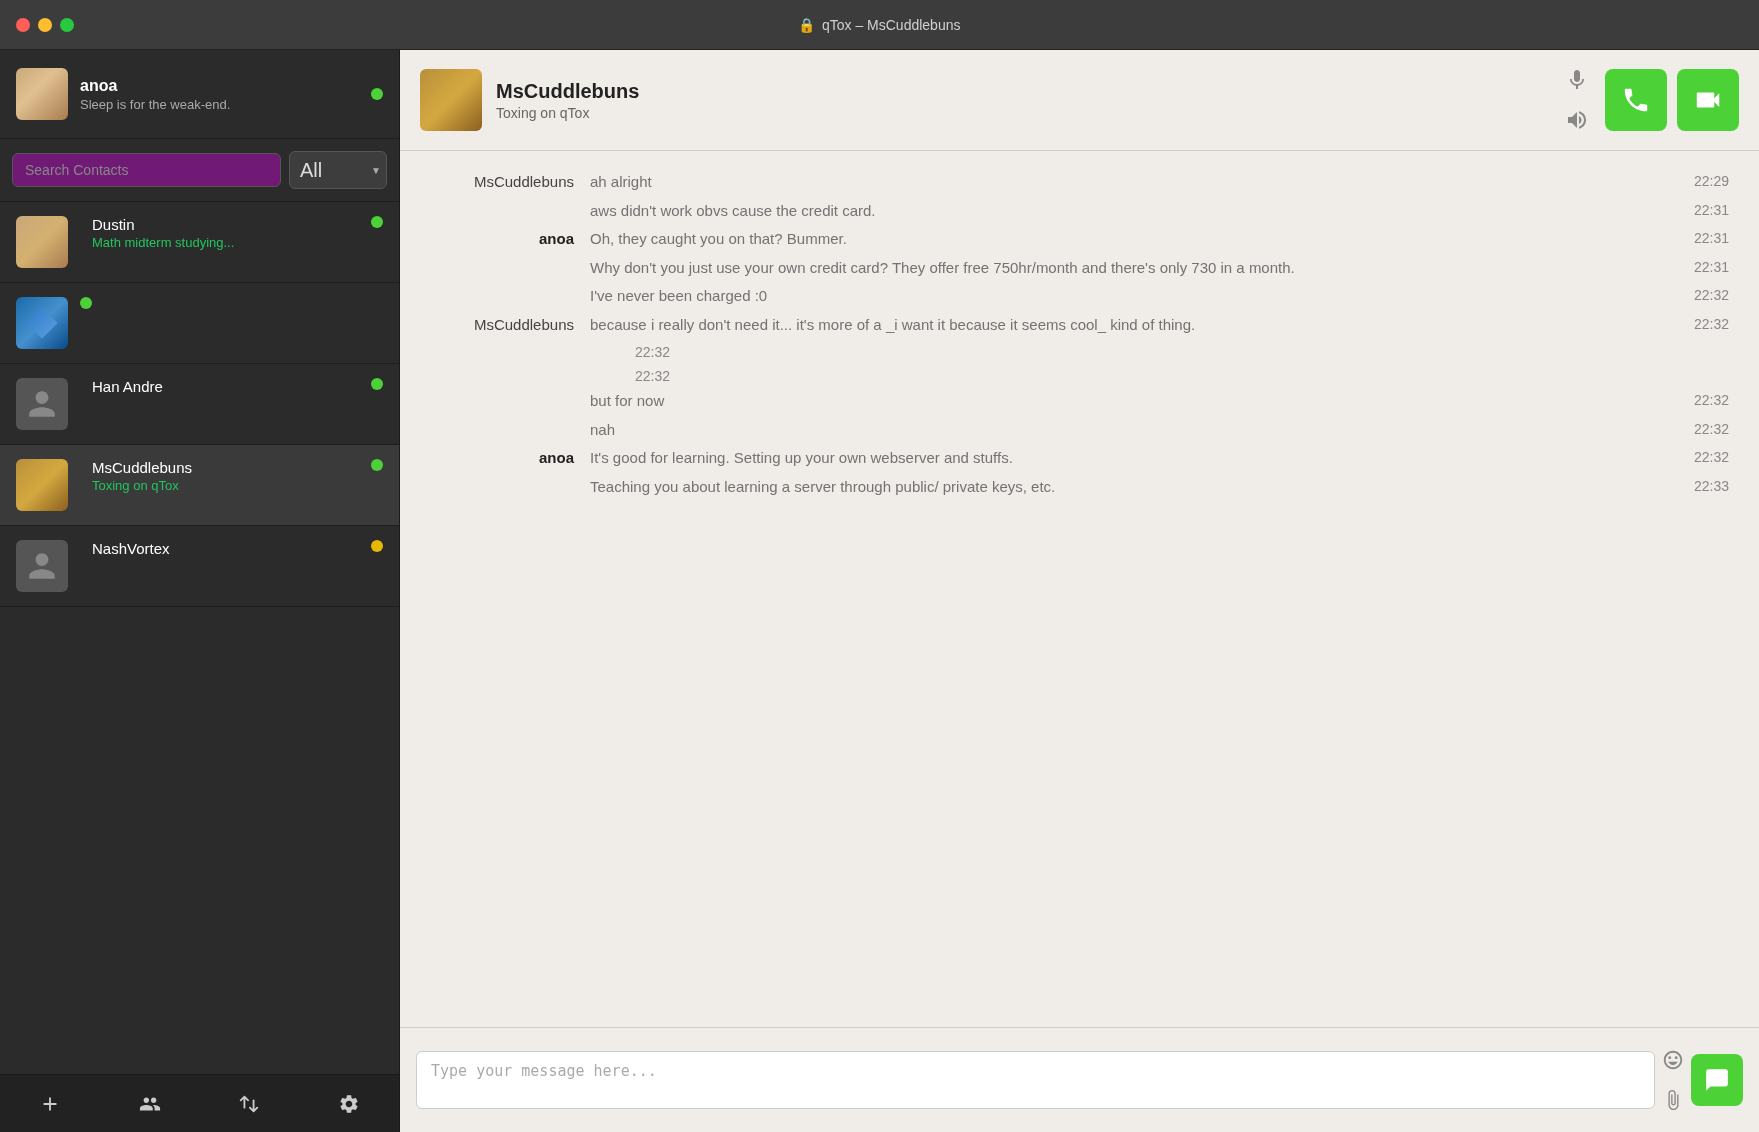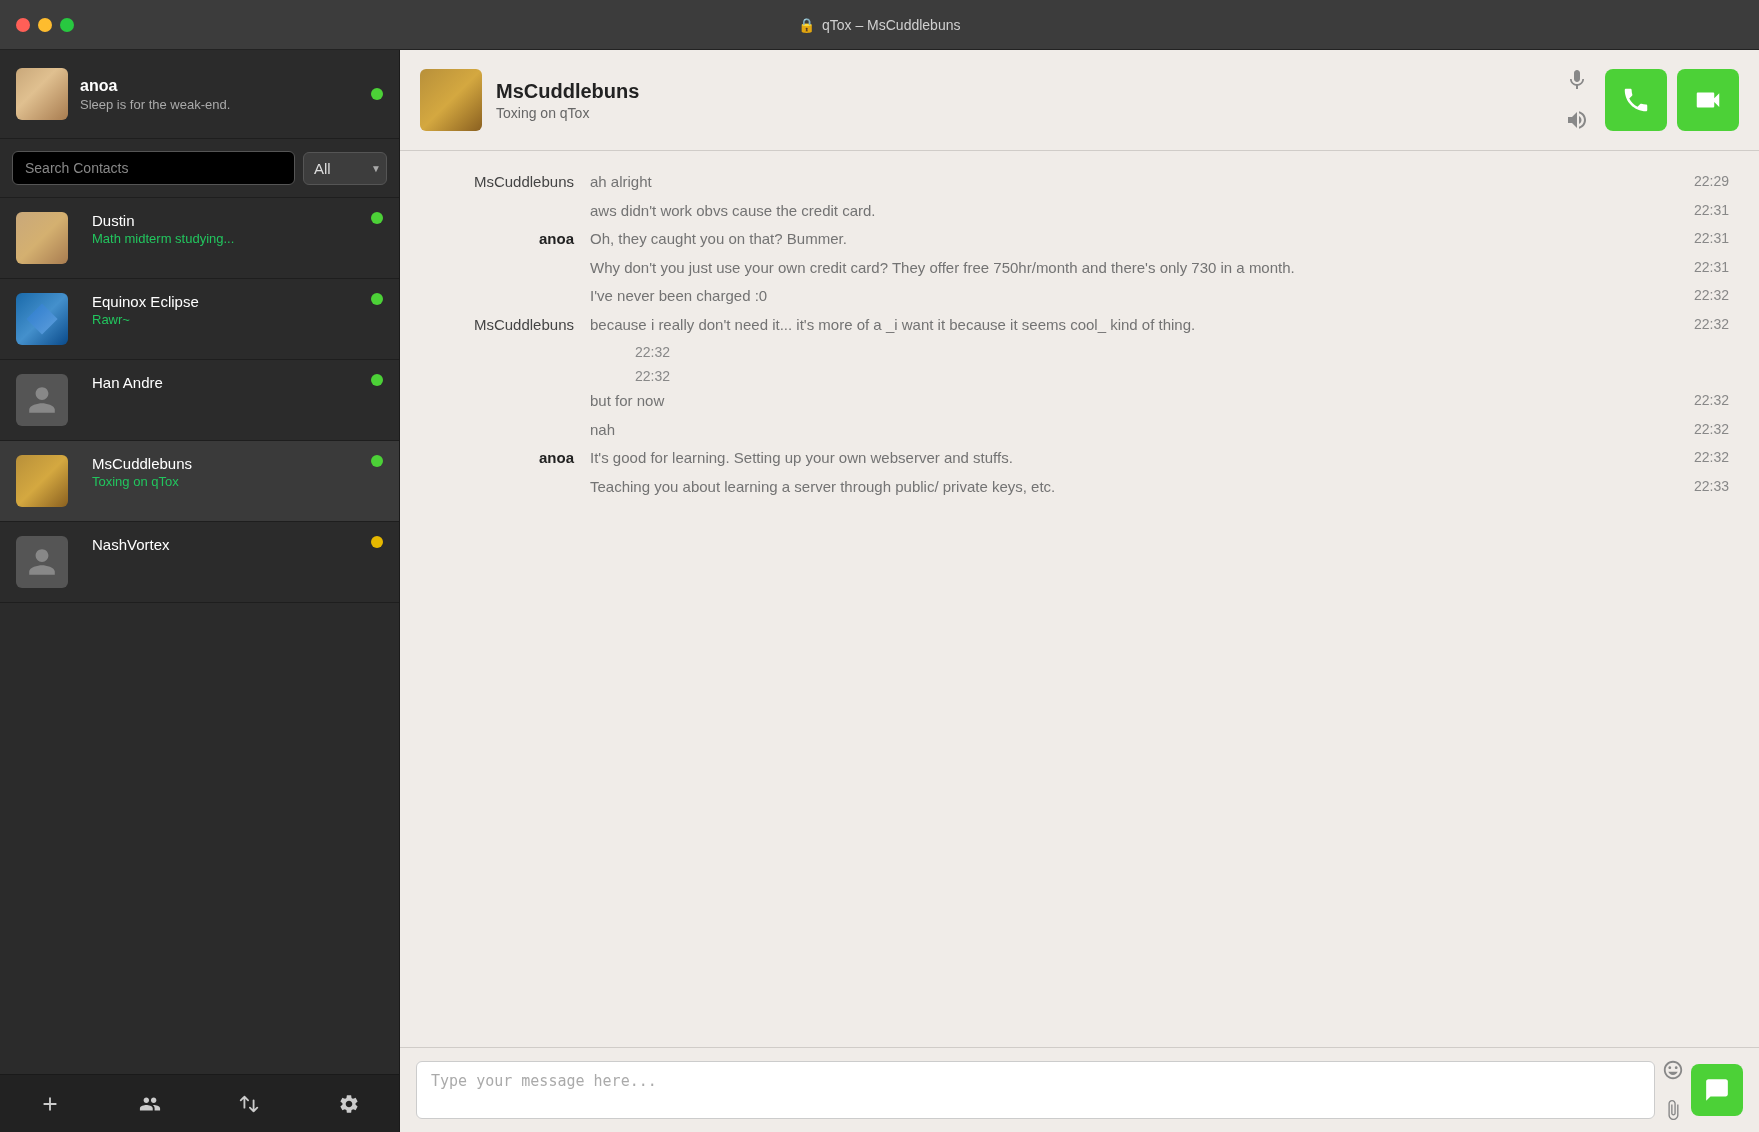--- a/index.html
+++ b/index.html
@@ -148,35 +148,35 @@
     
     .search-area {
       display: flex;
       align-items: center;
       padding: 12px 12px;
       gap: 8px;
       border-bottom: 1px solid #1e1e1e;
     }
     .search-input {
       flex: 1;
-      background: #000000;
+      background: #701a75;
       border: 1px solid #555;
       border-radius: 6px;
       padding: 8px 12px;
       color: #aaa;
       font-size: 14px;
       outline: none;
     }
     .search-input::placeholder { color: #888; }
     .filter-select {
       background: #3d3d3d;
       border: 1px solid #555;
       border-radius: 6px;
       color: #ddd;
-      font-size: 15px;
+      font-size: 20px;
       padding: 7px 28px 7px 10px;
       outline: none;
       appearance: none;
       -webkit-appearance: none;
       cursor: pointer;
       position: relative;
     }
     .filter-wrapper {
       position: relative;
     }
@@ -360,21 +360,21 @@
       font-size: 14px;
       color: #888;
       flex-shrink: 0;
       padding-top: 2px;
     }
 
     
     .input-area {
       background: #f0ece8;
       border-top: 1px solid #d0ccc8;
-      padding: 4px 16px;
+      padding: 14px 16px;
       display: flex;
       align-items: center;
       gap: 0;
       flex-shrink: 0;
       min-height: 72px;
     }
     .message-input {
       flex: 1;
       border: 1px solid #ccc;
       border-radius: 6px;
@@ -475,24 +475,20 @@
           <div class="contact-status-text">Math midterm studying...</div>
         </div>
         <div class="status-dot status-online"></div>
       </div>
 
       <div class="contact-item">
         <div class="avatar">
           <div class="avatar-placeholder avatar-equinox" style="display:flex;align-items:center;justify-content:center;">
             <div class="equinox-shape"></div>
           </div>
-        </div>
-        <div class="contact-info">
-          <div class="contact-name">Equinox Eclipse</div>
-          <div class="contact-status-text">Rawr~</div>
         </div>
         <div class="status-dot status-online"></div>
       </div>
 
       <div class="contact-item">
         <div class="avatar avatar-person">
           <div class="person-silhouette">
             <svg viewBox="0 0 24 24">
                 <path d="M12 12c2.7 0 4.8-2.1 4.8-4.8S14.7 2.4 12 2.4 7.2 4.5 7.2 7.2 9.3 12 12 12zm0 2.4c-3.2 0-9.6 1.6-9.6 4.8v2.4h19.2v-2.4c0-3.2-6.4-4.8-9.6-4.8z"></path>
               </svg>

